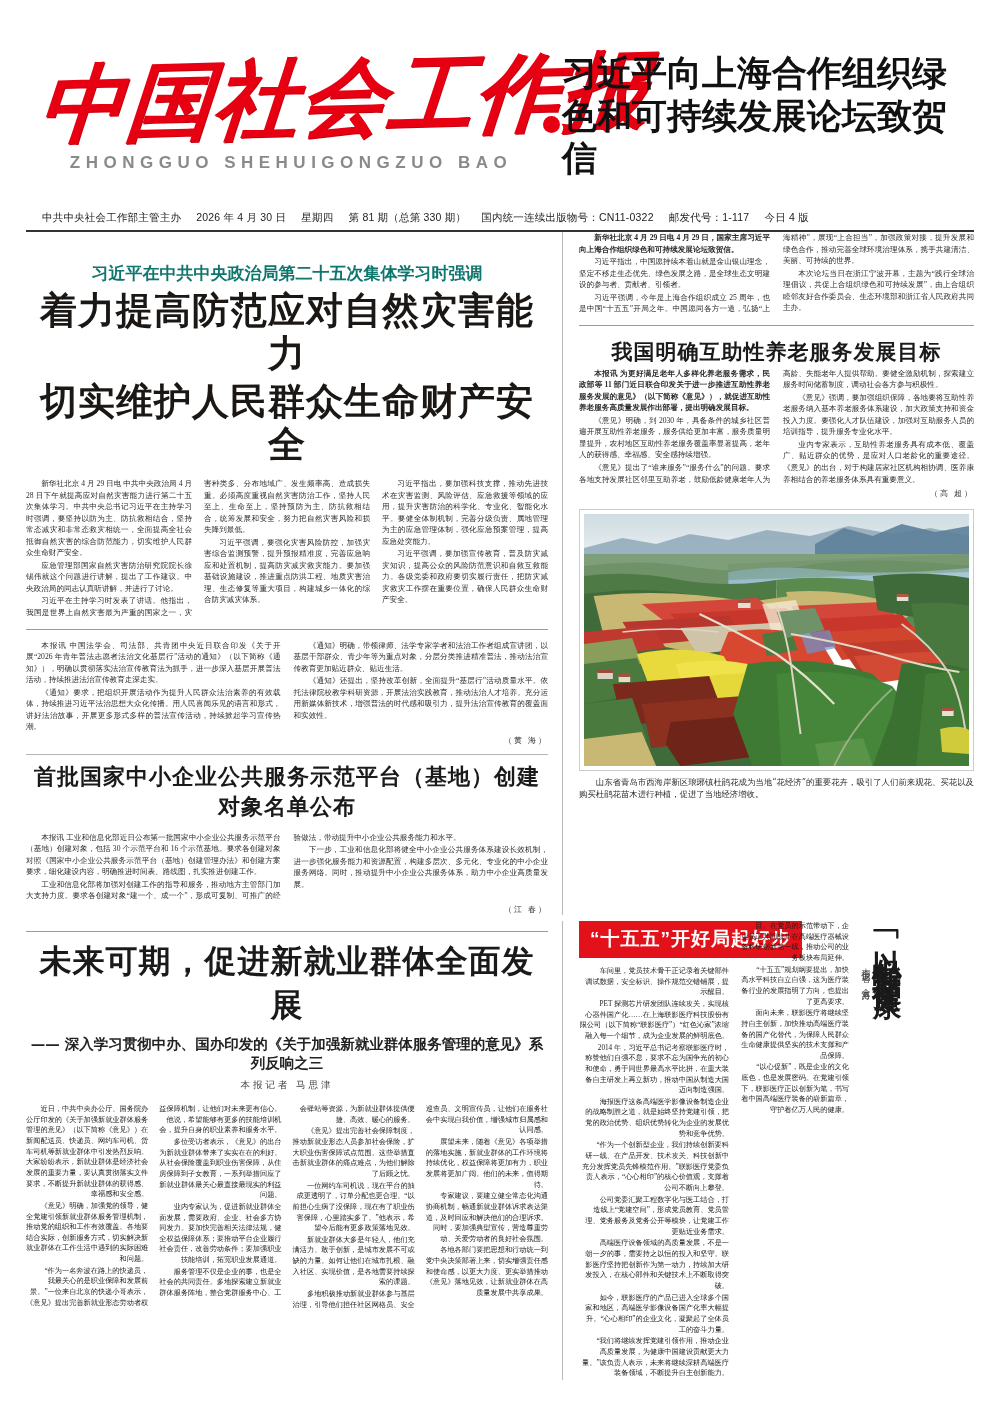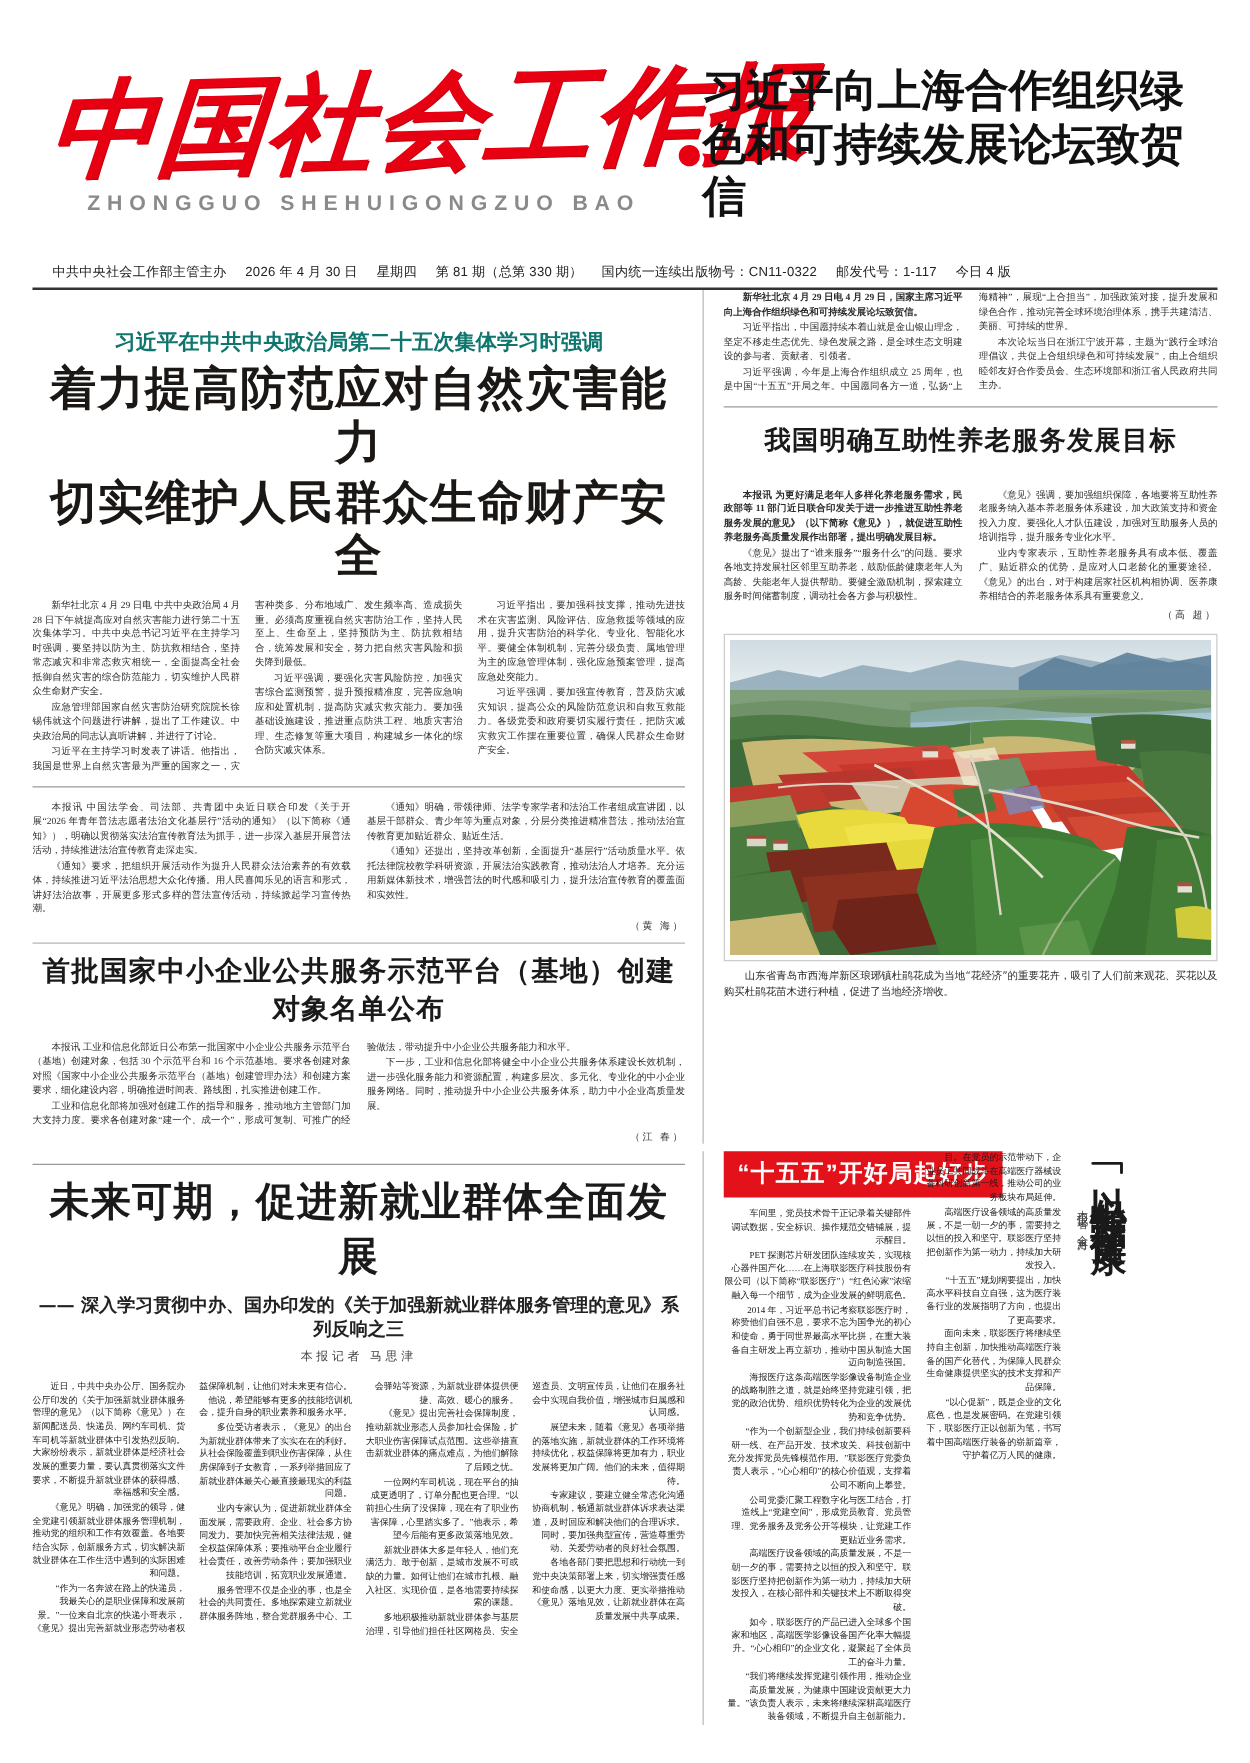--- a/index.html
+++ b/index.html
@@ -253,22 +253,23 @@
 
       <div class="art-body cols2">
         <p class="lead">新华社北京 4 月 29 日电  4 月 29 日，国家主席习近平向上海合作组织绿色和可持续发展论坛致贺信。</p>
         <p>习近平指出，中国愿持续本着山就是金山银山理念，坚定不移走生态优先、绿色发展之路，是全球生态文明建设的参与者、贡献者、引领者。</p>
         <p>习近平强调，今年是上海合作组织成立 25 周年，也是中国“十五五”开局之年。中国愿同各方一道，弘扬“上海精神”，展现“上合担当”，加强政策对接，提升发展和绿色合作，推动完善全球环境治理体系，携手共建清洁、美丽、可持续的世界。</p>
         <p>本次论坛当日在浙江宁波开幕，主题为“践行全球治理倡议，共促上合组织绿色和可持续发展”，由上合组织睦邻友好合作委员会、生态环境部和浙江省人民政府共同主办。</p>
       </div>
 
       <div class="rule-thin"></div>
       <div class="rhead">我国明确互助性养老服务发展目标</div>
-      <div class="art-body cols2" style="margin-top:24px;">
+      <div class="art-body cols2" style="margin-top:2px;">
         <p class="lead">本报讯  为更好满足老年人多样化养老服务需求，民政部等 11 部门近日联合印发关于进一步推进互助性养老服务发展的意见》（以下简称《意见》），就促进互助性养老服务高质量发展作出部署，提出明确发展目标。</p>
+        <p>《意见》明确，到 2030 年，具备条件的城乡社区普遍开展互助性养老服务，服务供给更加丰富，服务质量明显提升，农村地区互助性养老服务覆盖率显著提高，老年人的获得感、幸福感、安全感持续增强。</p>
         <p>《意见》提出了“谁来服务”“服务什么”的问题。要求各地支持发展社区邻里互助养老，鼓励低龄健康老年人为高龄、失能老年人提供帮助。要健全激励机制，探索建立服务时间储蓄制度，调动社会各方参与积极性。</p>
         <p>《意见》强调，要加强组织保障，各地要将互助性养老服务纳入基本养老服务体系建设，加大政策支持和资金投入力度。要强化人才队伍建设，加强对互助服务人员的培训指导，提升服务专业化水平。</p>
         <p>业内专家表示，互助性养老服务具有成本低、覆盖广、贴近群众的优势，是应对人口老龄化的重要途径。《意见》的出台，对于构建居家社区机构相协调、医养康养相结合的养老服务体系具有重要意义。</p>
       </div>
       <div class="sig">（高 超）</div>
 
       <div class="photo-wrap">
         <svg class="photo" viewBox="0 0 400 252" preserveAspectRatio="none">
           <defs>
             <linearGradient id="sky" x1="0" y1="0" x2="0" y2="1">
@@ -387,21 +388,20 @@
             <p>公司党委汇聚工程数字化与医工结合，打造线上“党建空间”，形成党员教育、党员管理、党务服务及党务公开等模块，让党建工作更贴近业务需求。</p>
             <p>高端医疗设备领域的高质量发展，不是一朝一夕的事，需要持之以恒的投入和坚守。联影医疗坚持把创新作为第一动力，持续加大研发投入，在核心部件和关键技术上不断取得突破。</p>
             <p>如今，联影医疗的产品已进入全球多个国家和地区，高端医学影像设备国产化率大幅提升。“心心相印”的企业文化，凝聚起了全体员工的奋斗力量。</p>
             <p>“我们将继续发挥党建引领作用，推动企业高质量发展，为健康中国建设贡献更大力量。”该负责人表示，未来将继续深耕高端医疗装备领域，不断提升自主创新能力。</p>
           </div>
         </div>
 
         <div style="width:110px;">
           <div class="mini">
             <p>目。在党员的示范带动下，企业员工共同战斗在高端医疗器械设备科研创新第一线，推动公司的业务板块布局延伸。</p>
-            <p>高端医疗设备领域的高质量发展，不是一朝一夕的事，需要持之以恒的投入和坚守。联影医疗坚持把创新作为第一动力，持续加大研发投入。</p>
             <p>“十五五”规划纲要提出，加快高水平科技自立自强，这为医疗装备行业的发展指明了方向，也提出了更高要求。</p>
             <p>面向未来，联影医疗将继续坚持自主创新，加快推动高端医疗装备的国产化替代，为保障人民群众生命健康提供坚实的技术支撑和产品保障。</p>
             <p>“以心促新”，既是企业的文化底色，也是发展密码。在党建引领下，联影医疗正以创新为笔，书写着中国高端医疗装备的崭新篇章，守护着亿万人民的健康。</p>
           </div>
         </div>
 
         <div style="display:flex; align-items:flex-start;">
           <div class="vert-byline">本报记者  金洛月</div>
           <div class="vert-block">「以心促新」守护健康</div>
         </div>

